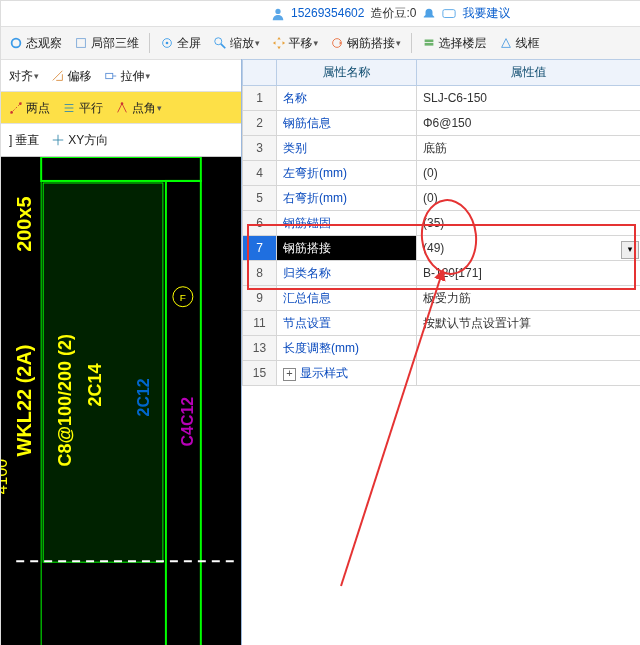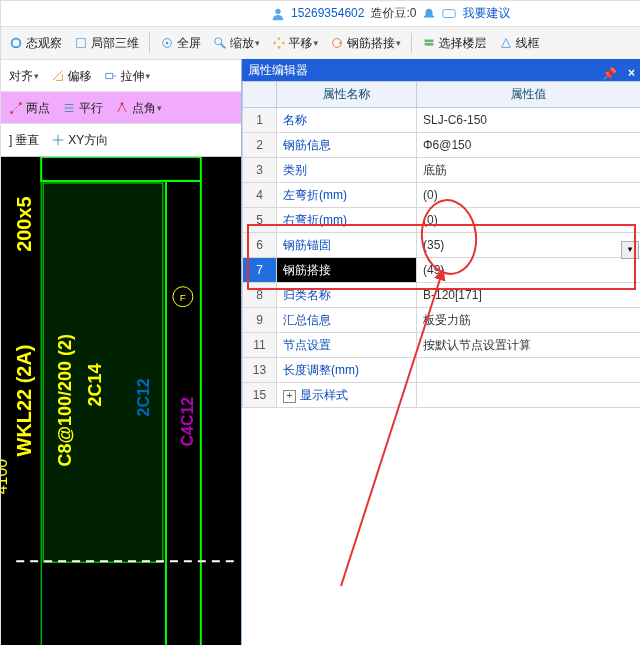--- a/index.html
+++ b/index.html
@@ -5,21 +5,21 @@
   html,body{margin:0;padding:0;font-family:"Microsoft YaHei",Arial,sans-serif;font-size:12px;background:#fff;color:#000}
   .wrap{position:relative;width:640px;height:645px;overflow:hidden;border:1px solid #ddd}
   
   .info{position:absolute;top:0;left:0;right:0;height:24px;line-height:24px;font-size:12px;color:#333;padding-left:270px;display:flex;align-items:flex-end;gap:6px}
   .info .link{color:#0a5fce;cursor:pointer}
   .ico{display:inline-block;width:14px;height:14px;vertical-align:middle}
   
   .tb{position:absolute;left:0;right:0;height:32px;display:flex;align-items:center;gap:4px;padding:0 4px;background:#f5f5f5;border-top:1px solid #e0e0e0;border-bottom:1px solid #e0e0e0;font-size:12px;color:#222}
   .tb1{top:25px}
   .tb2{top:58px;background:#fff;border-bottom:4px solid #22c55e}
-  .tb3{top:90px;background:#f0abfc;border-bottom:none}
+  .tb3{top:90px;background:#fde047;border-bottom:none}
   .tb4{top:122px;background:#fff;border-bottom:1px solid #c9c9c9}
   .btn{display:flex;align-items:center;gap:3px;padding:2px 4px;cursor:pointer;border-radius:2px}
   .sep{width:1px;height:20px;background:#ccc;margin:0 2px}
   .dd{font-size:9px;color:#555;margin-left:-2px}
   
   .canvas{position:absolute;left:0;top:156px;width:240px;bottom:0;background:#000;overflow:hidden}
   .canvas svg{width:100%;height:100%}
   
   .panel{position:absolute;left:240px;top:58px;right:0;bottom:0;border-left:1px solid #9bb8dd;background:#fff}
   .panel-title{background:#1f5fd7;color:#fff;height:22px;line-height:22px;padding:0 6px;font-size:12px;position:relative}
@@ -200,25 +200,20 @@
       <text x="30" y="95" fill="#ff0" font-size="20" font-weight="bold" transform="rotate(-90 30 95)">200x5</text>
       <text x="70" y="310" fill="#ff0" font-size="18" font-weight="bold" transform="rotate(-90 70 310)">C8@100/200 (2)</text>
       <text x="100" y="250" fill="#ff0" font-size="18" font-weight="bold" transform="rotate(-90 100 250)">2C14</text>
       <text x="6" y="338" fill="#ff0" font-size="16" transform="rotate(-90 6 338)">4100</text>
       <text x="148" y="260" fill="#06c" font-size="16" font-weight="bold" transform="rotate(-90 148 260)">2C12</text>
       <text x="192" y="290" fill="#b700b7" font-size="16" font-weight="bold" transform="rotate(-90 192 290)">C4C12</text>
     </svg>
   </div>
 
   <div class="panel">
-    <div class="panel-title">
-      <span>属性编辑器</span>
-      <span class="pin">📌</span>
-      <span class="x">×</span>
-    </div>
     <table class="prop">
       <colgroup>
           <col style="width:34px">
           <col style="width:140px">
           <col>
         </colgroup>
       <tbody>
           <tr>
         <th></th>
         <th>属性名称</th>

